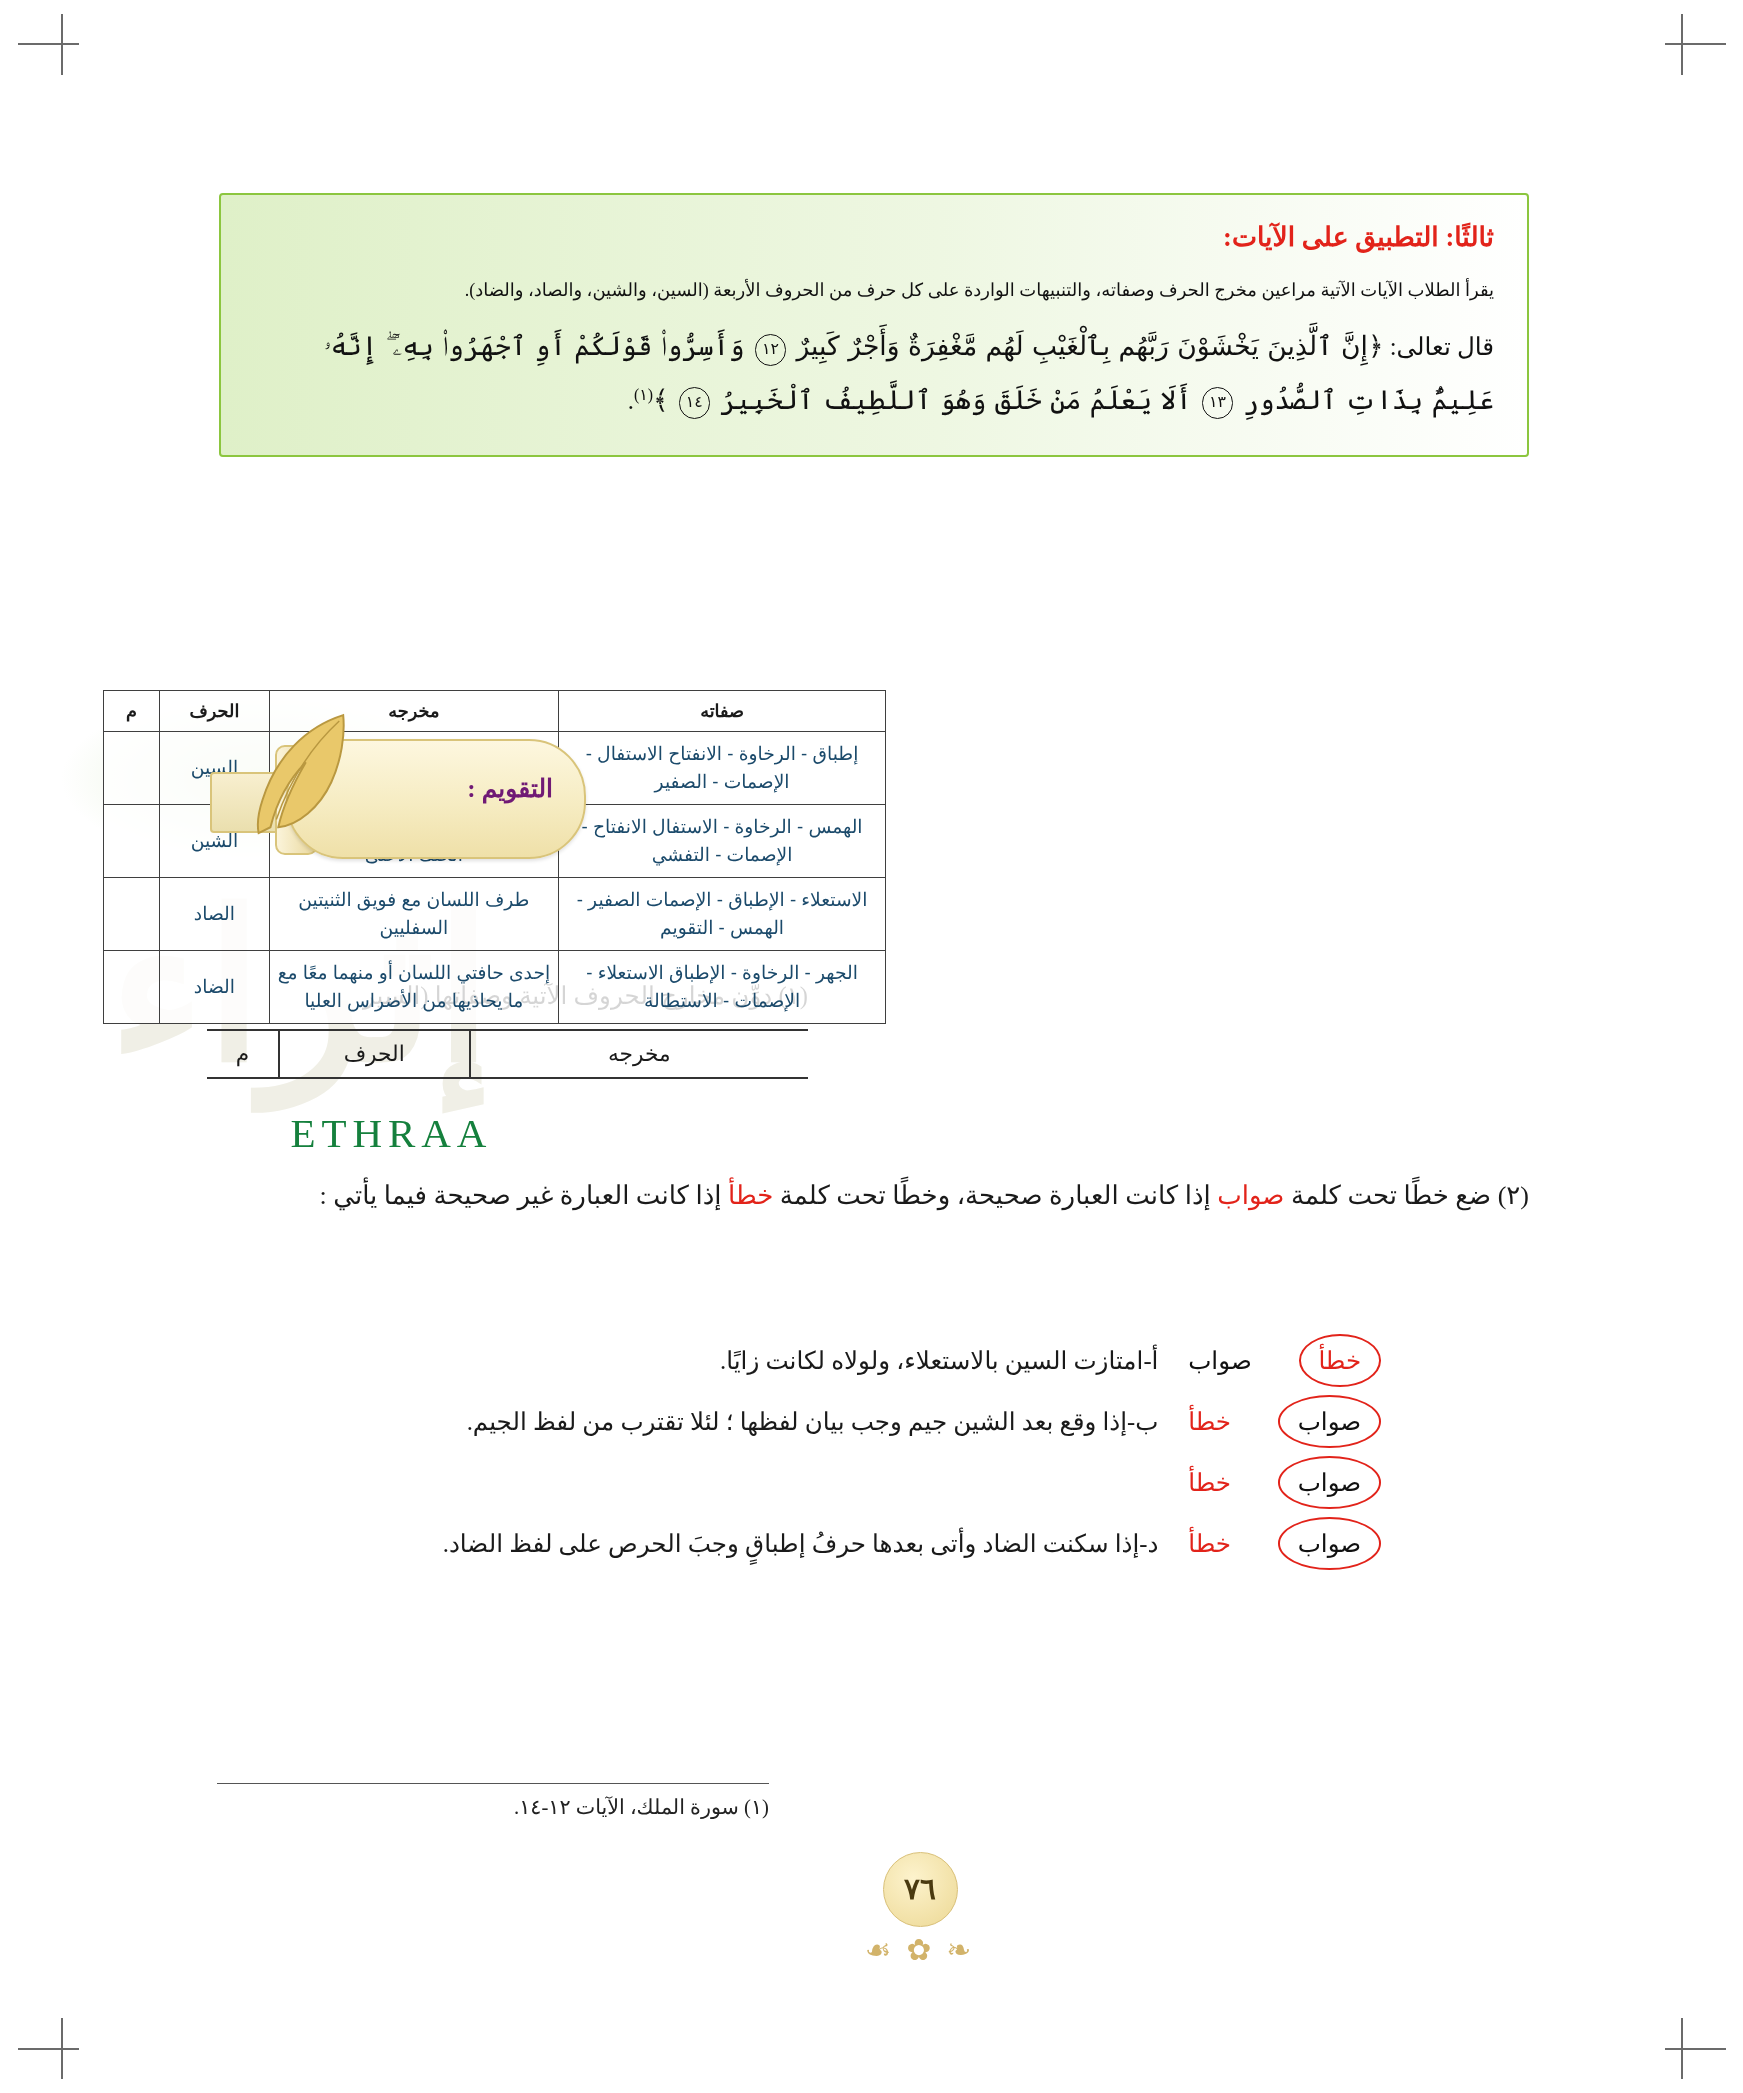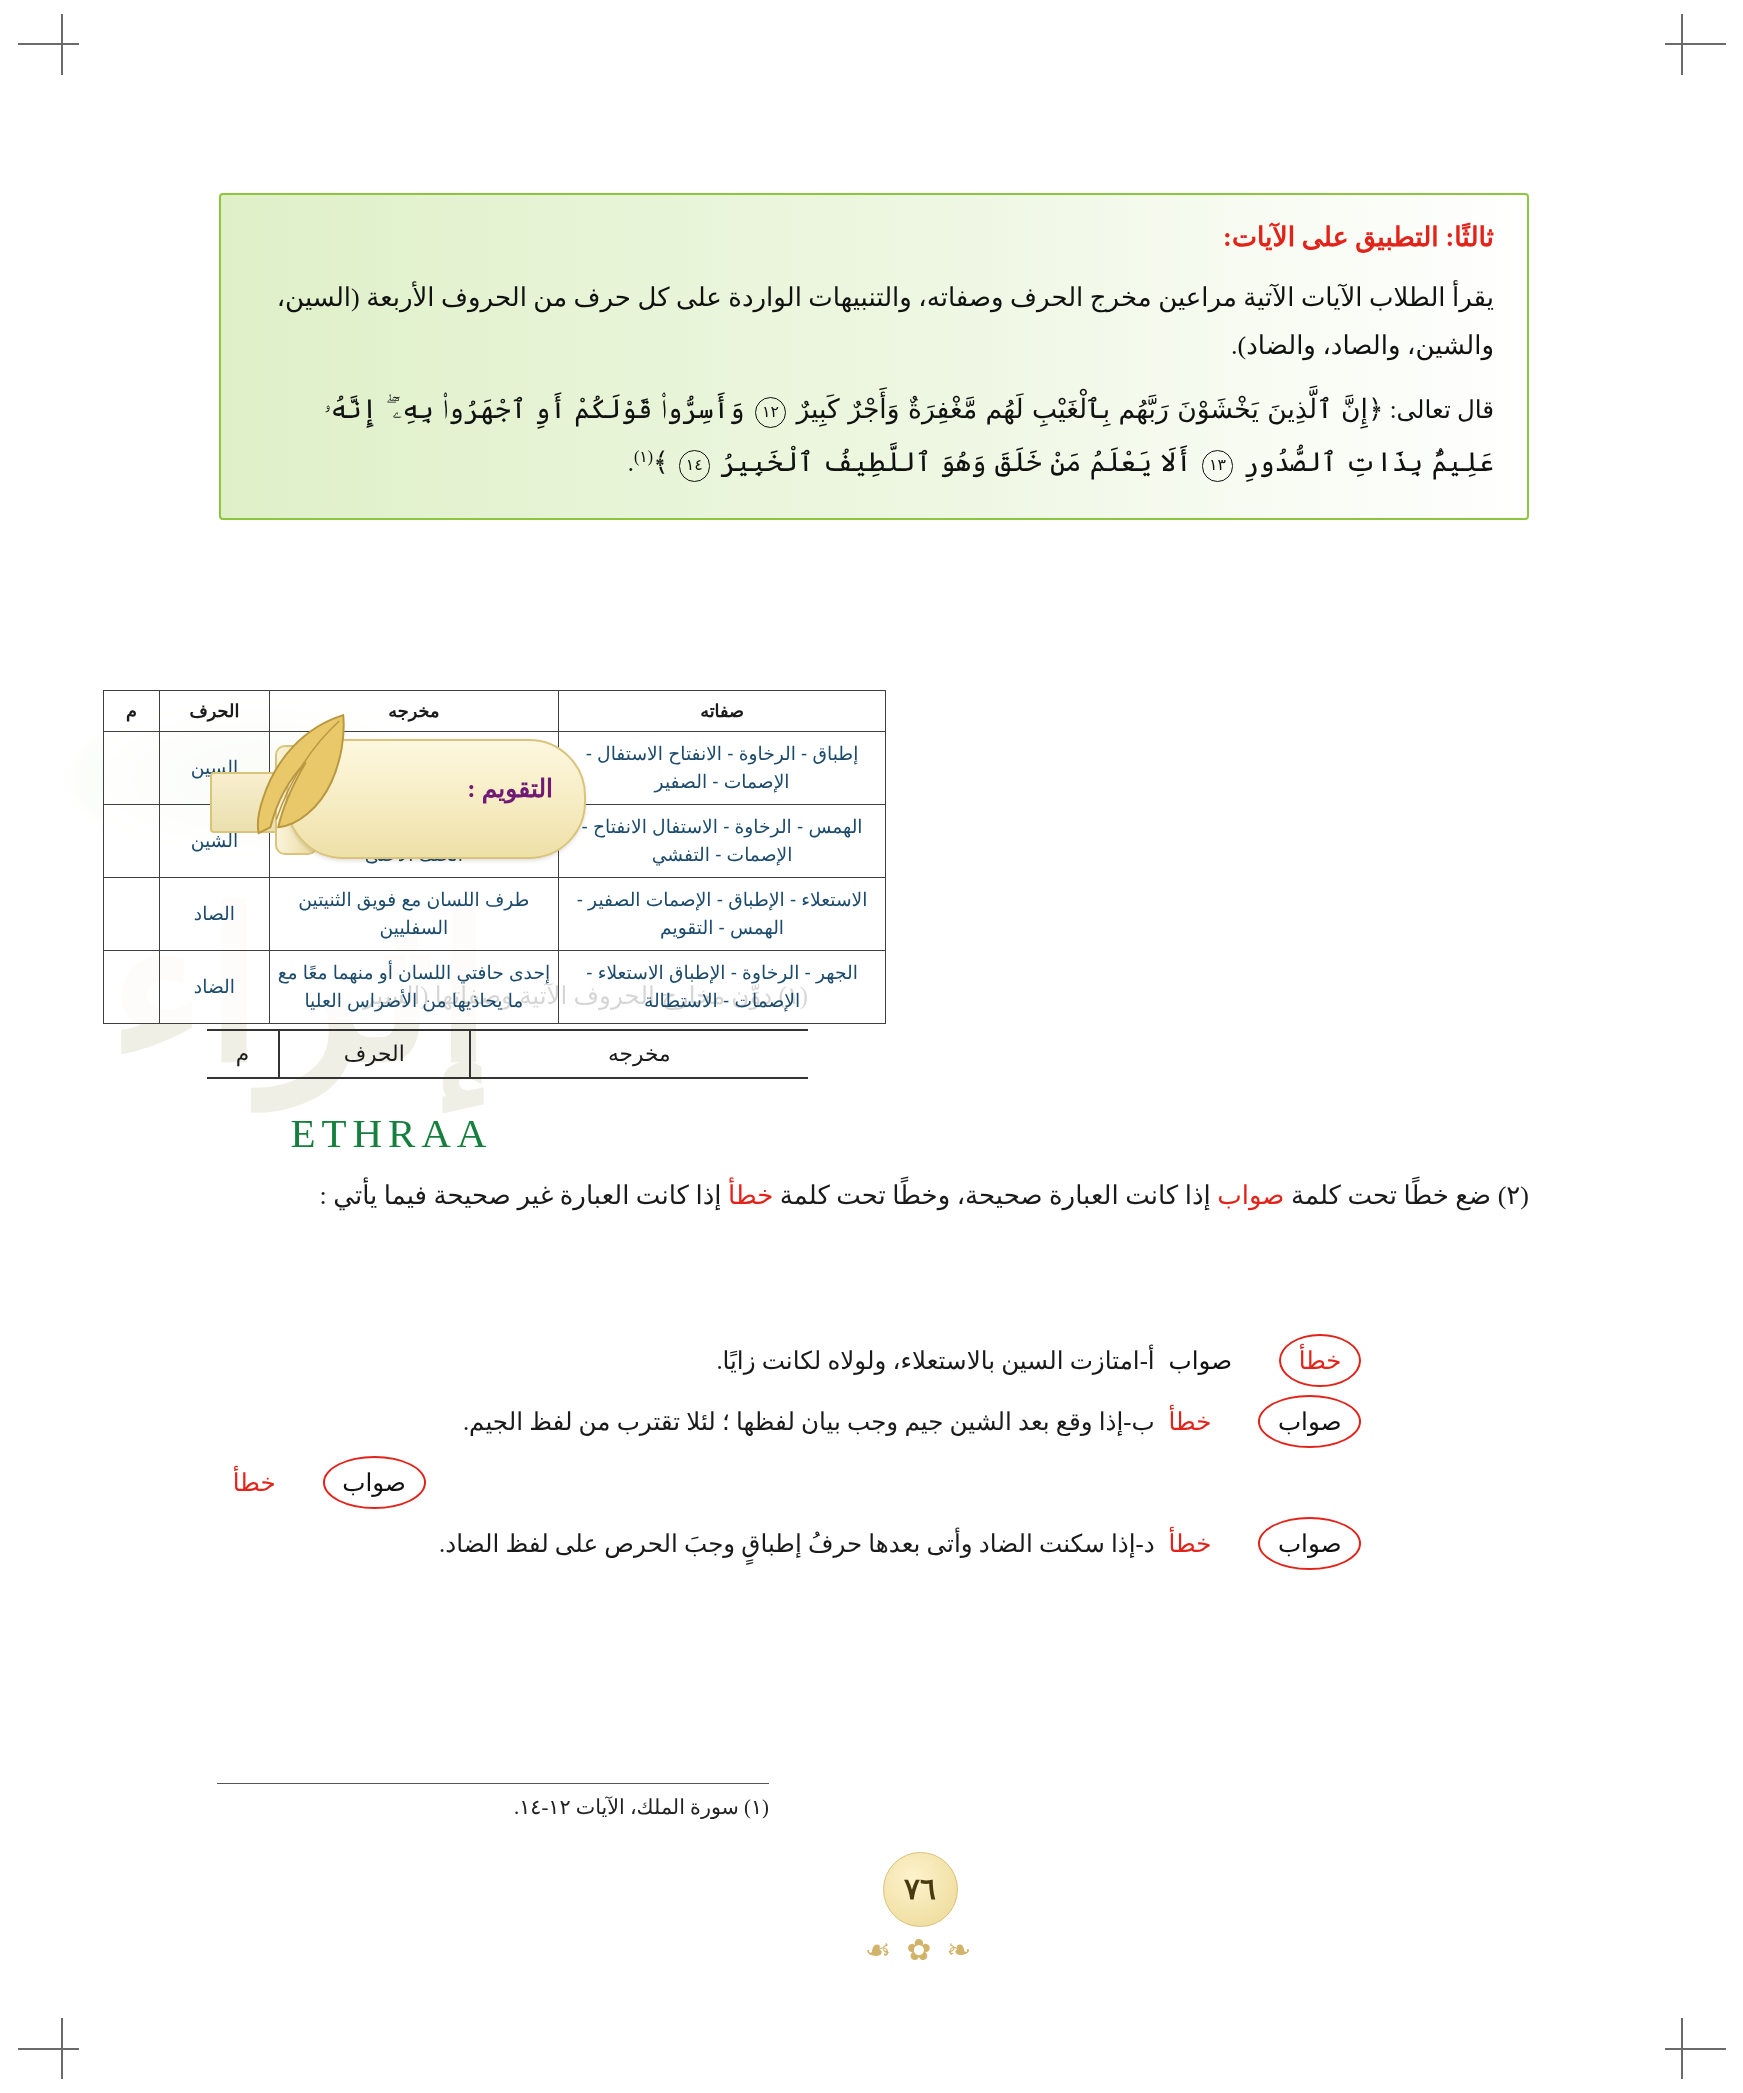--- a/index.html
+++ b/index.html
@@ -38,21 +38,21 @@
   }
   .app-title {
     color: #e2231a;
     font-weight: bold;
     font-size: 26.6px;
     text-align: right;
     margin-bottom: 21.7px;
     font-family: "Liberation Serif", serif;
   }
   .app-par {
-    font-size: 26px;
+    font-size: 18px;
     line-height: 1.85;
     text-align: right;
     color: #111;
   }
   .ayah-line {
     font-size: 24.6px;
     line-height: 2.0;
     text-align: right;
     margin-top: 11.8px;
     color: #111;
@@ -246,23 +246,24 @@
   .items {
     position: absolute;
     top: 1330px;
     right: 215px;
     width: 1310px;
   }
   .item-row {
     display: flex;
     flex-direction: row-reverse;
     align-items: center;
-    justify-content: flex-start;
+    justify-content: flex-end;
     height: 61px;
     font-size: 24.6px;
+    gap: 16px;
   }
   .item-text {
     width: 916px;
     text-align: right;
     padding-left: 19.7px;
   }
   .answers {
     width: 325px;
     display: flex;
     flex-direction: row-reverse;

